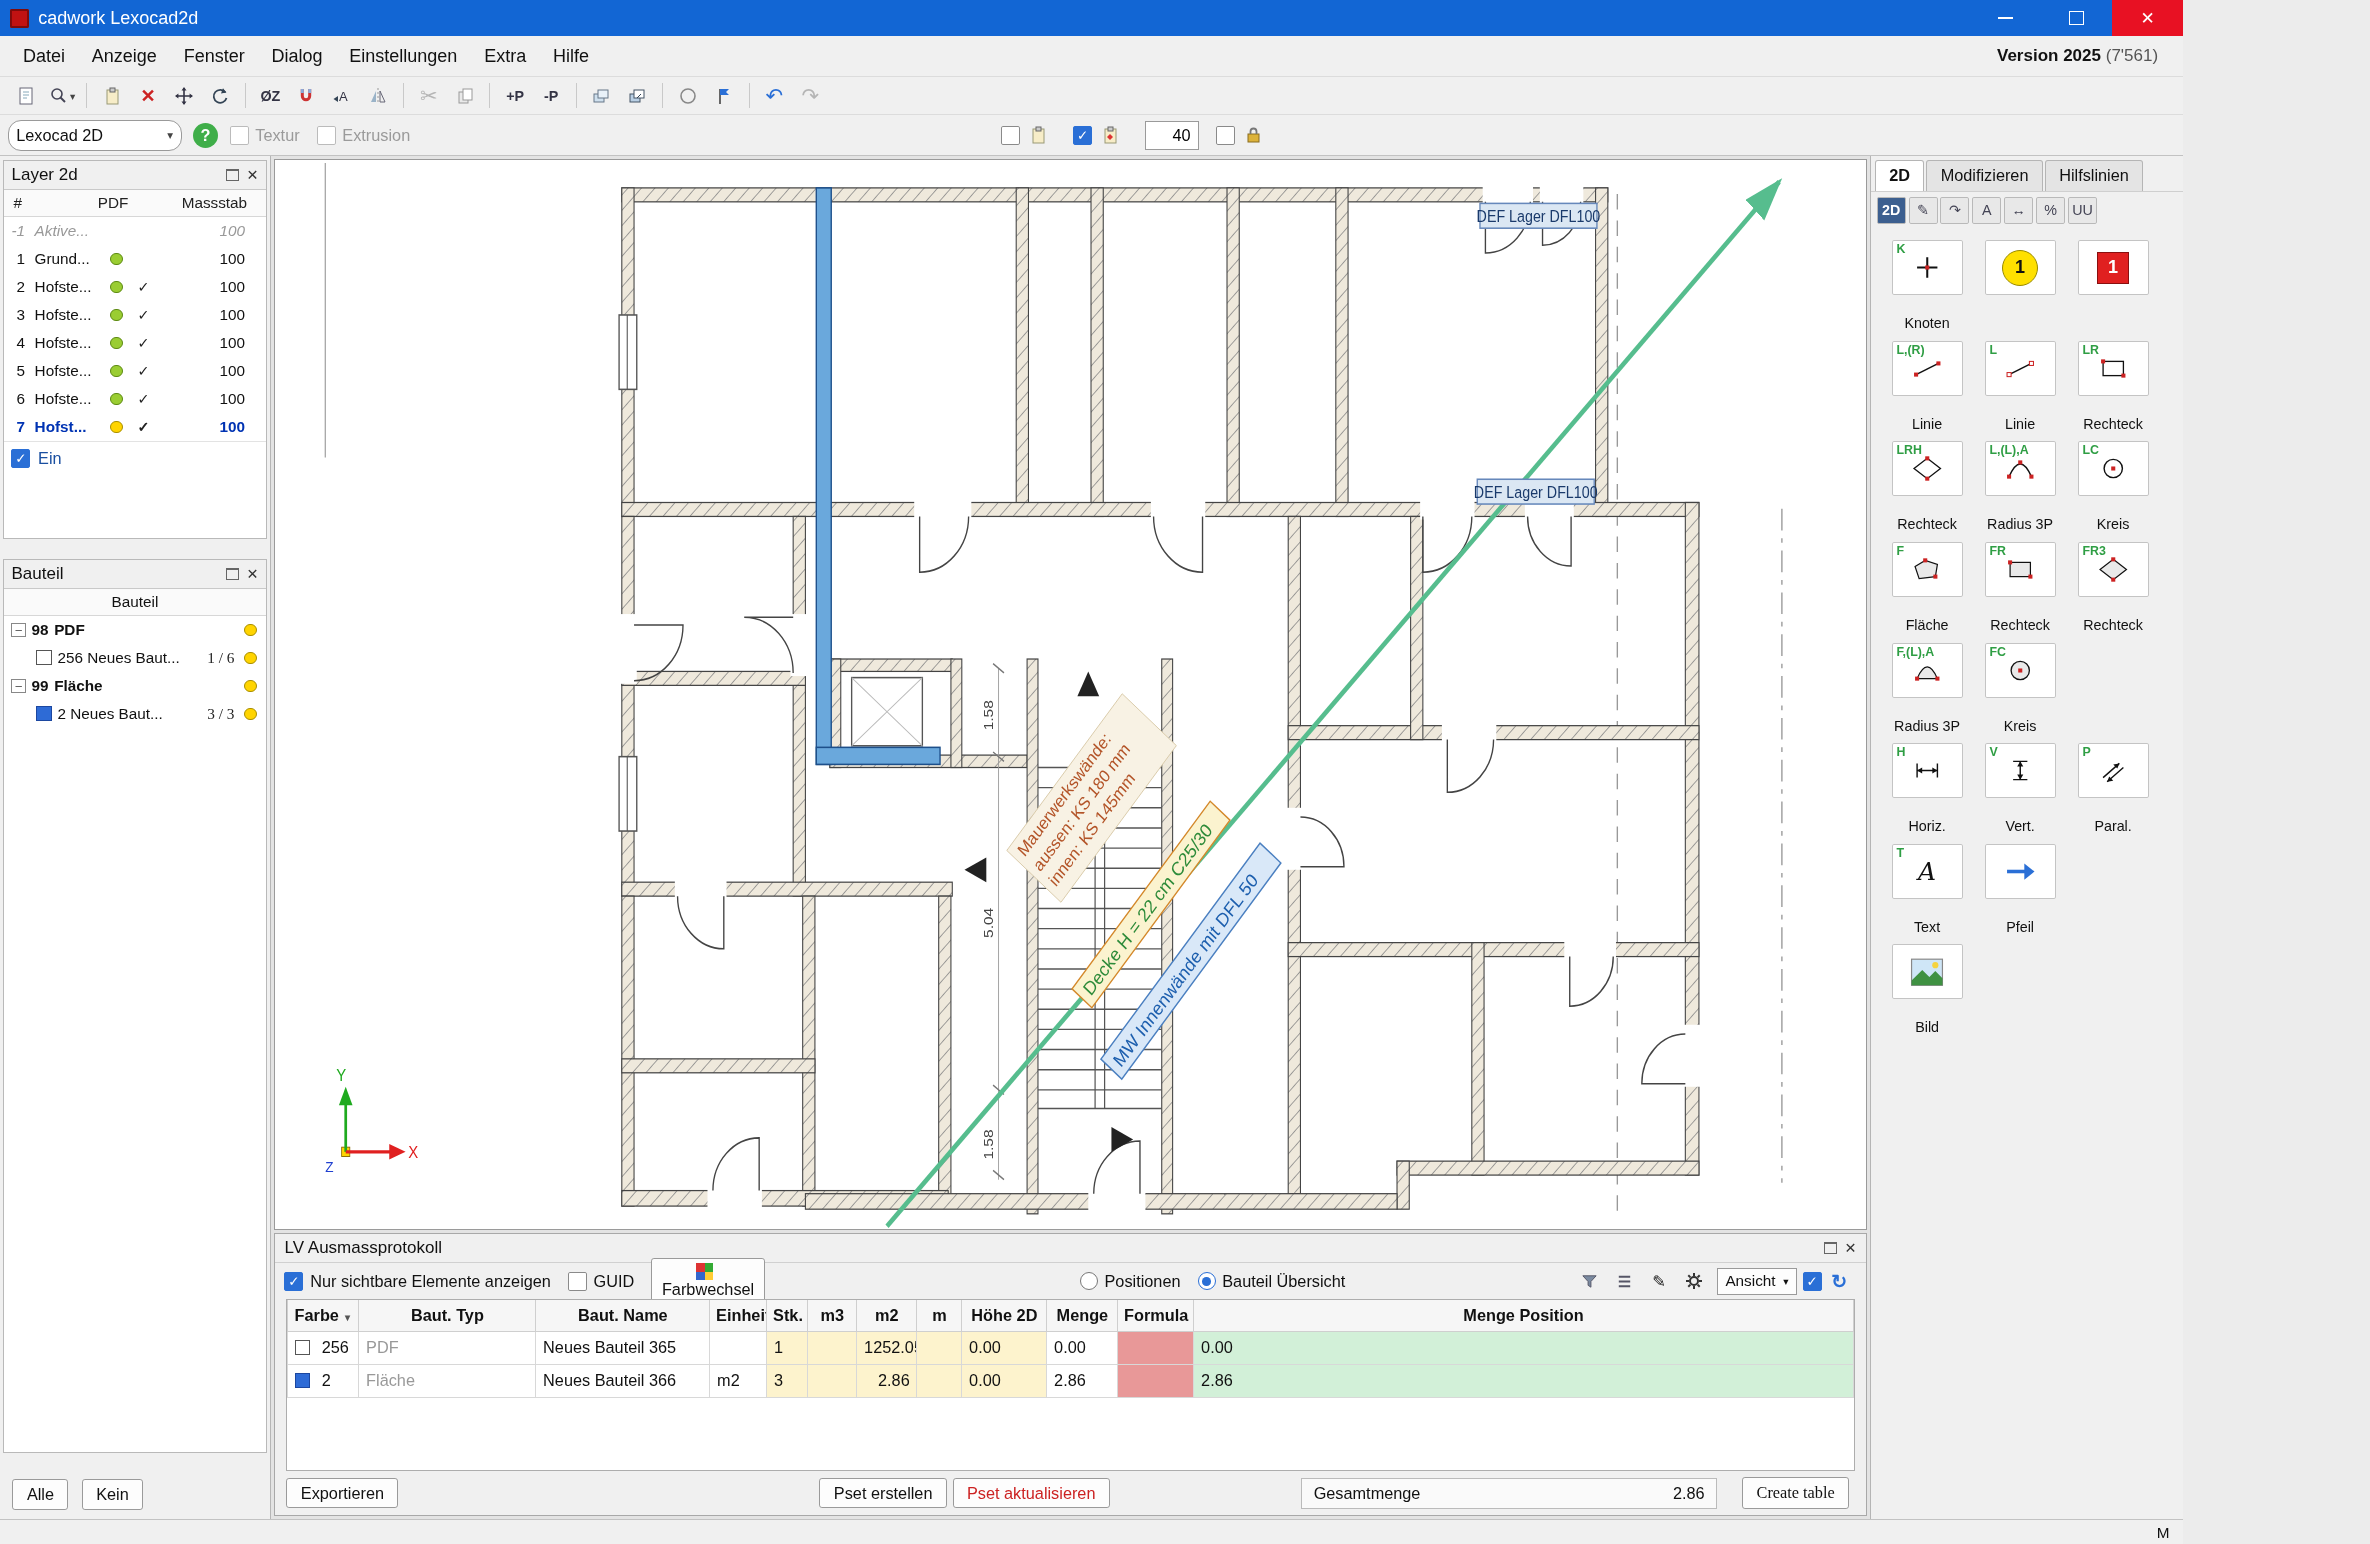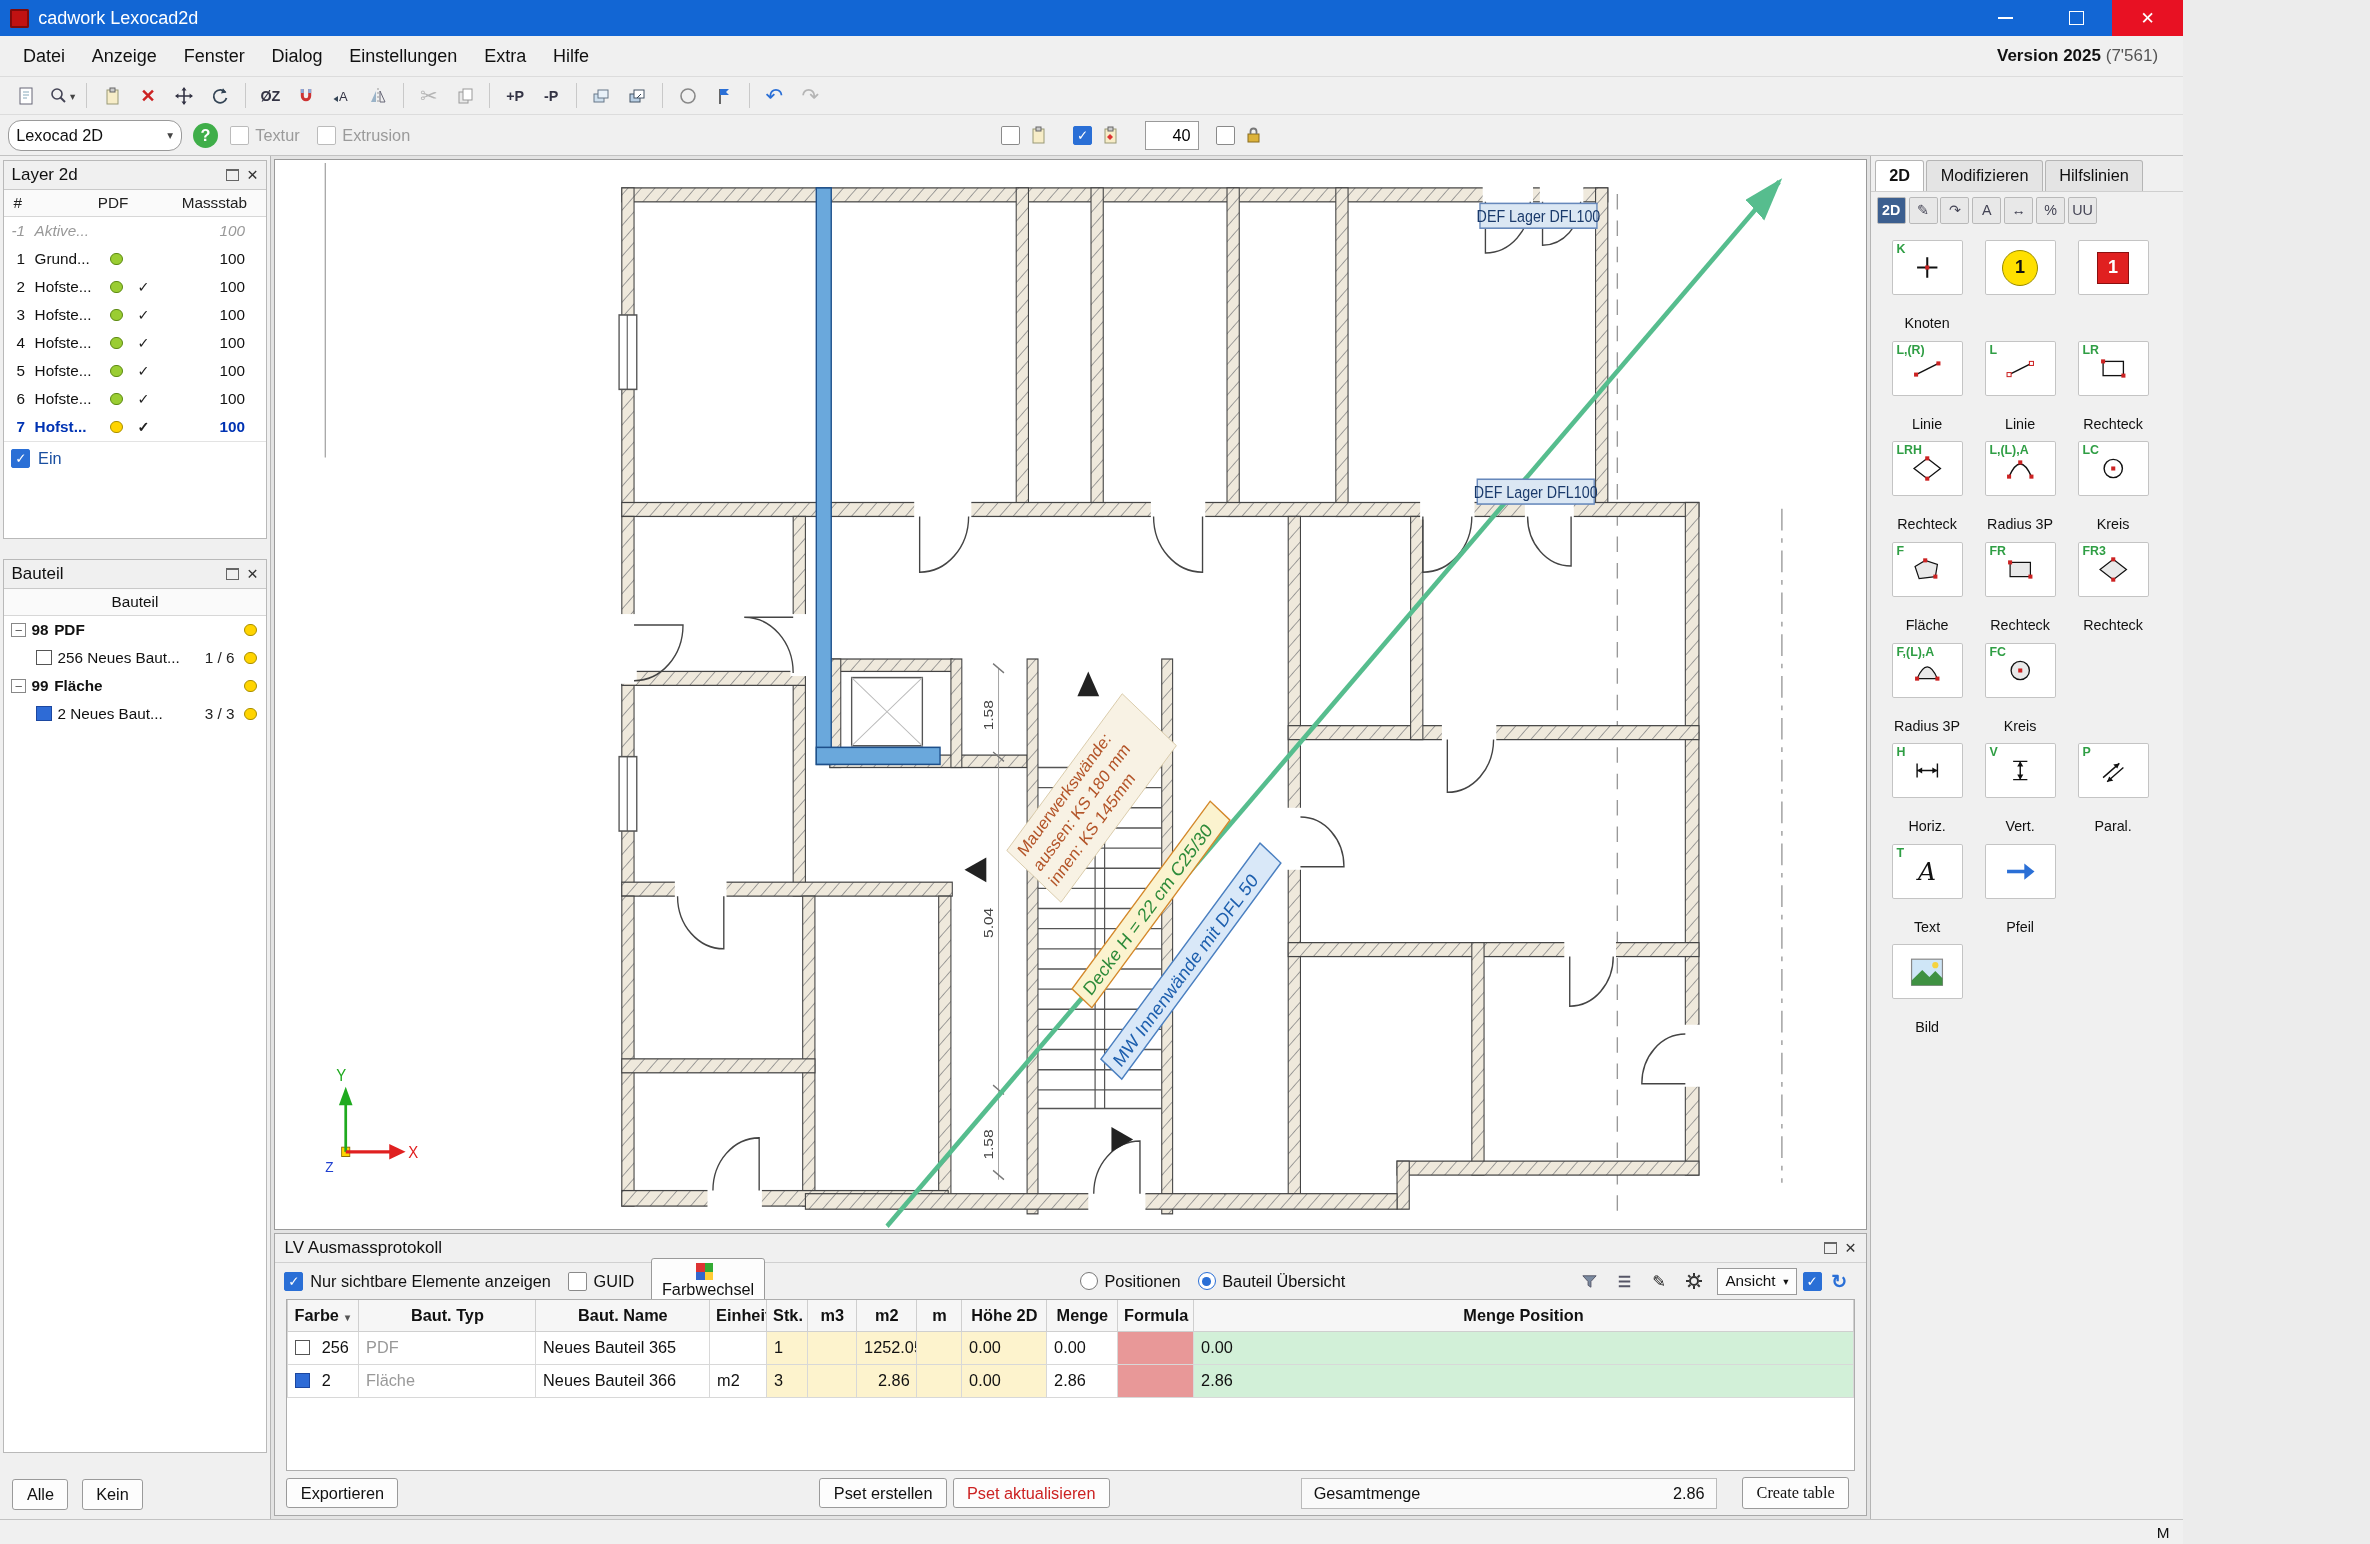--- a/index.html
+++ b/index.html
@@ -86,21 +86,21 @@
 
   .bauteil-panel { flex:1; min-height:0; }
   .bt-colhead { height:27px; display:flex; align-items:center; justify-content:center; font-size:15.3px; background:#fafafa; border-bottom:1px solid #d7d7d7; }
   .trow { display:flex; align-items:center; height:28px; font-size:15.3px; padding-left:7.6px; }
   .trow.child { padding-left:32.5px; }
   .treebox { width:14.3px; height:14.3px; border:1px solid #888; display:inline-flex; align-items:center; justify-content:center;
              font-size:11.5px; line-height:1; margin-right:5.7px; background:#fff; color:#333; }
   .trow b { margin-right:5.7px; }
   .swatch { width:15.3px; height:15.3px; border:1px solid #555; background:#fff; display:inline-block; margin-right:5.7px; flex:0 0 auto; }
   .swatch.blue { background:#2e6bd6; border-color:#1c47a0; }
-  .t-count { margin-left:auto; margin-right:9.6px; color:#222; }
+  .t-count { margin-left:auto; margin-right:9.6px; color:#222;font-family:Liberation Serif, serif; }
   .t-bulb { margin-right:9.6px; }
 
   .dock-buttons { display:flex; gap:13.4px; padding:5.7px 9.6px; }
   .btn { background:#fdfdfd; border:1px solid #9a9a9a; border-radius:2.9px; padding:4.8px 13.4px; font-size:16.3px;
          font-family:"Liberation Sans", sans-serif; color:#111; }
   .btn.red-text { color:#cc2222; }
 
   
   .canvas { flex:1; min-height:0; background:#fff; border:1px solid #9a9a9a; position:relative; }
   .canvas svg { width:100%; height:100%; display:block; }

